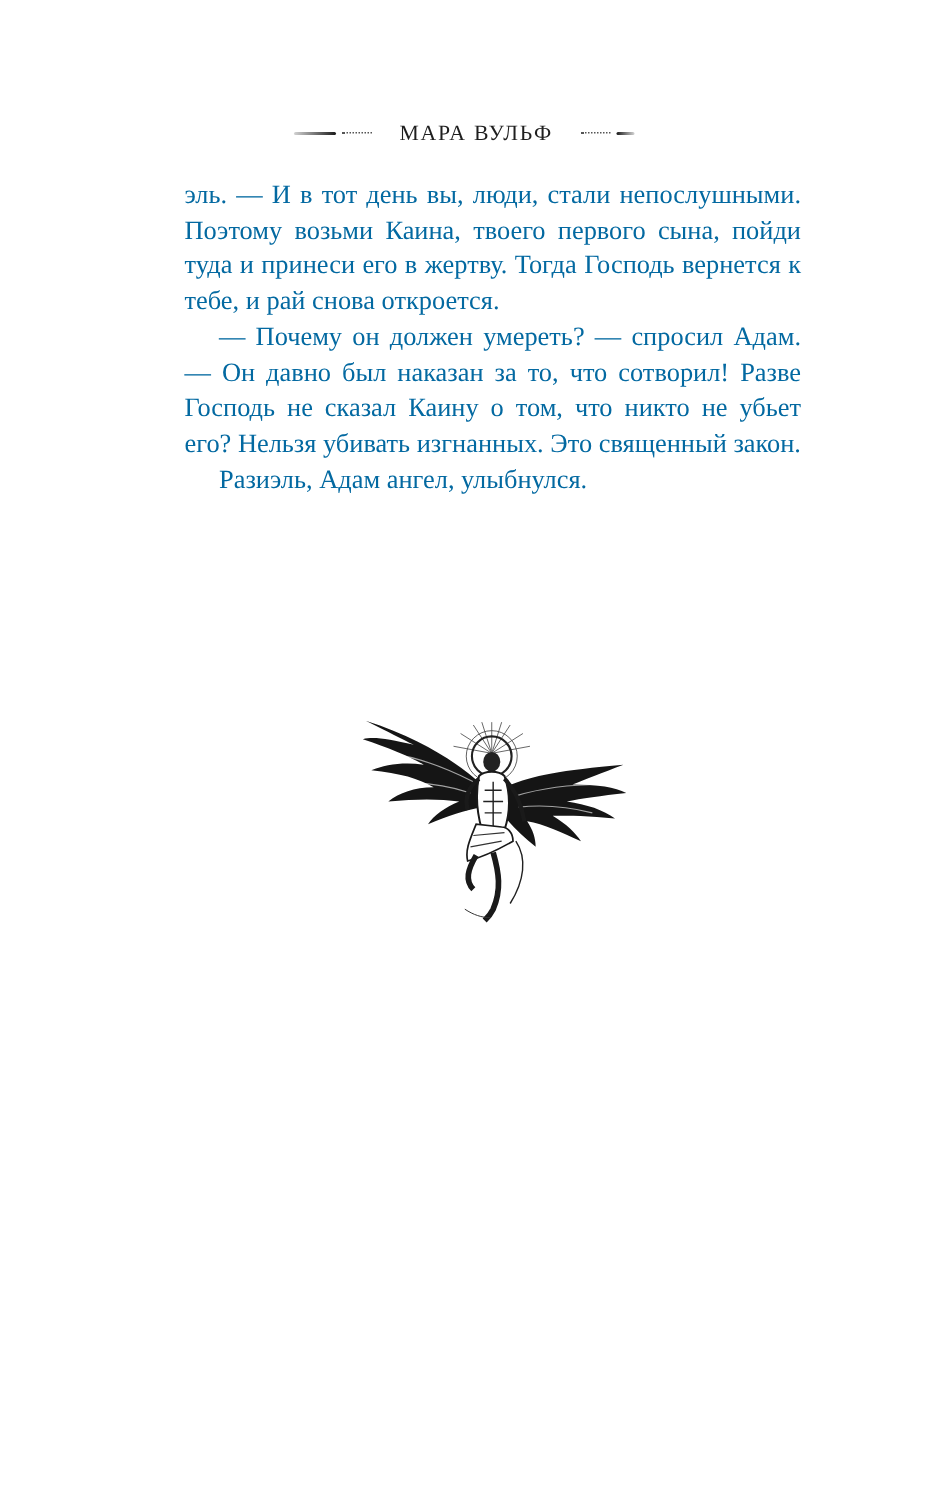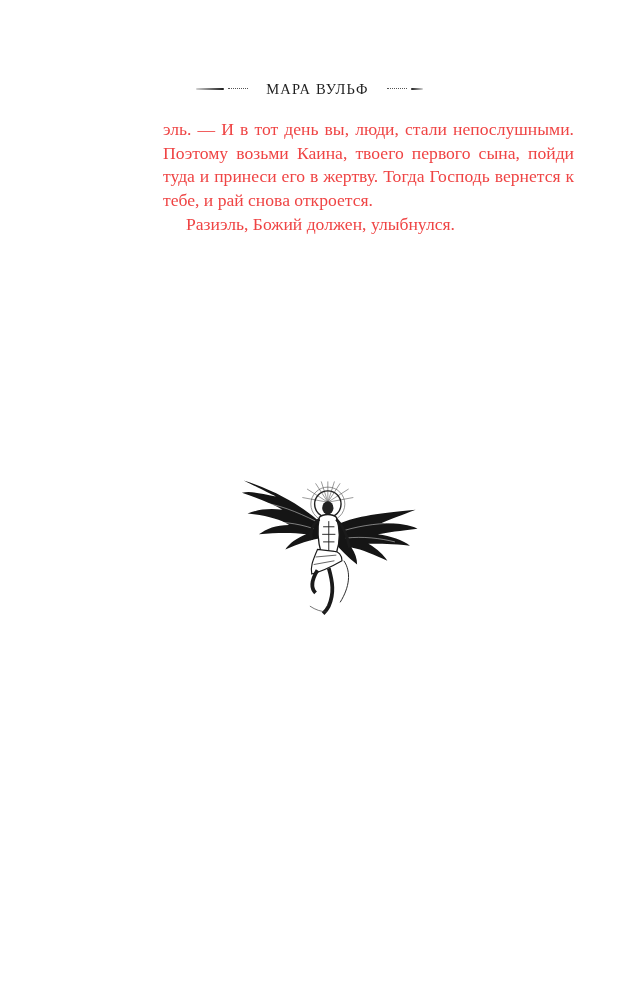--- a/index.html
+++ b/index.html
@@ -56,22 +56,21 @@
       border-top: 1px dotted #555;
       margin: 0 4px;
     }
     .text-block {
       position: absolute;
       top: 118px;
       left: 123px;
       width: 411px;
       font-size: 17.6px;
       line-height: 23.7px;
-      color: #ef4444;
-      margin-left: 40px;
+      color: #0369a1;
     }
     .text-block p {
       margin: 0;
       text-align: justify;
       text-align-last: left;
       hyphens: manual;
     }
     .text-block p.indent {
       text-indent: 23px;
     }
@@ -93,21 +92,22 @@
   </div>
   <span class="rh-title">МАРА ВУЛЬФ</span>
   <div class="ornament right">
     <div class="dots"></div>
     <div class="bar"></div>
   </div>
 </div>
 
 <div class="text-block">
   <p>эль. — И в тот день вы, люди, стали непослушными. Поэтому возьми Каина, твоего первого сына, пойди туда и принеси его в жертву. Тогда Господь вернется к тебе, и рай снова откроется.</p>
-  <p class="indent">Разиэль, Божий должен, улыбнулся.</p>
+  <p class="indent">— Почему он должен умереть? — спросил Адам. — Он давно был наказан за то, что сотворил! Разве Господь не сказал Каину о том, что никто не убьет его? Нельзя убивать изгнанных. Это священный закон.</p>
+  <p class="indent">Разиэль, Адам ангел, улыбнулся.</p>
 </div>
 
 <div class="illustration">
   <svg width="190" height="170" viewBox="0 0 200 180" xmlns="http://www.w3.org/2000/svg">
 
     <g stroke="#333" stroke-width="0.7" opacity="0.75">
       <line x1="103" y1="50" x2="103" y2="28"></line>
       <line x1="103" y1="50" x2="90" y2="30"></line>
       <line x1="103" y1="50" x2="116" y2="30"></line>
       <line x1="103" y1="50" x2="81" y2="36"></line>

